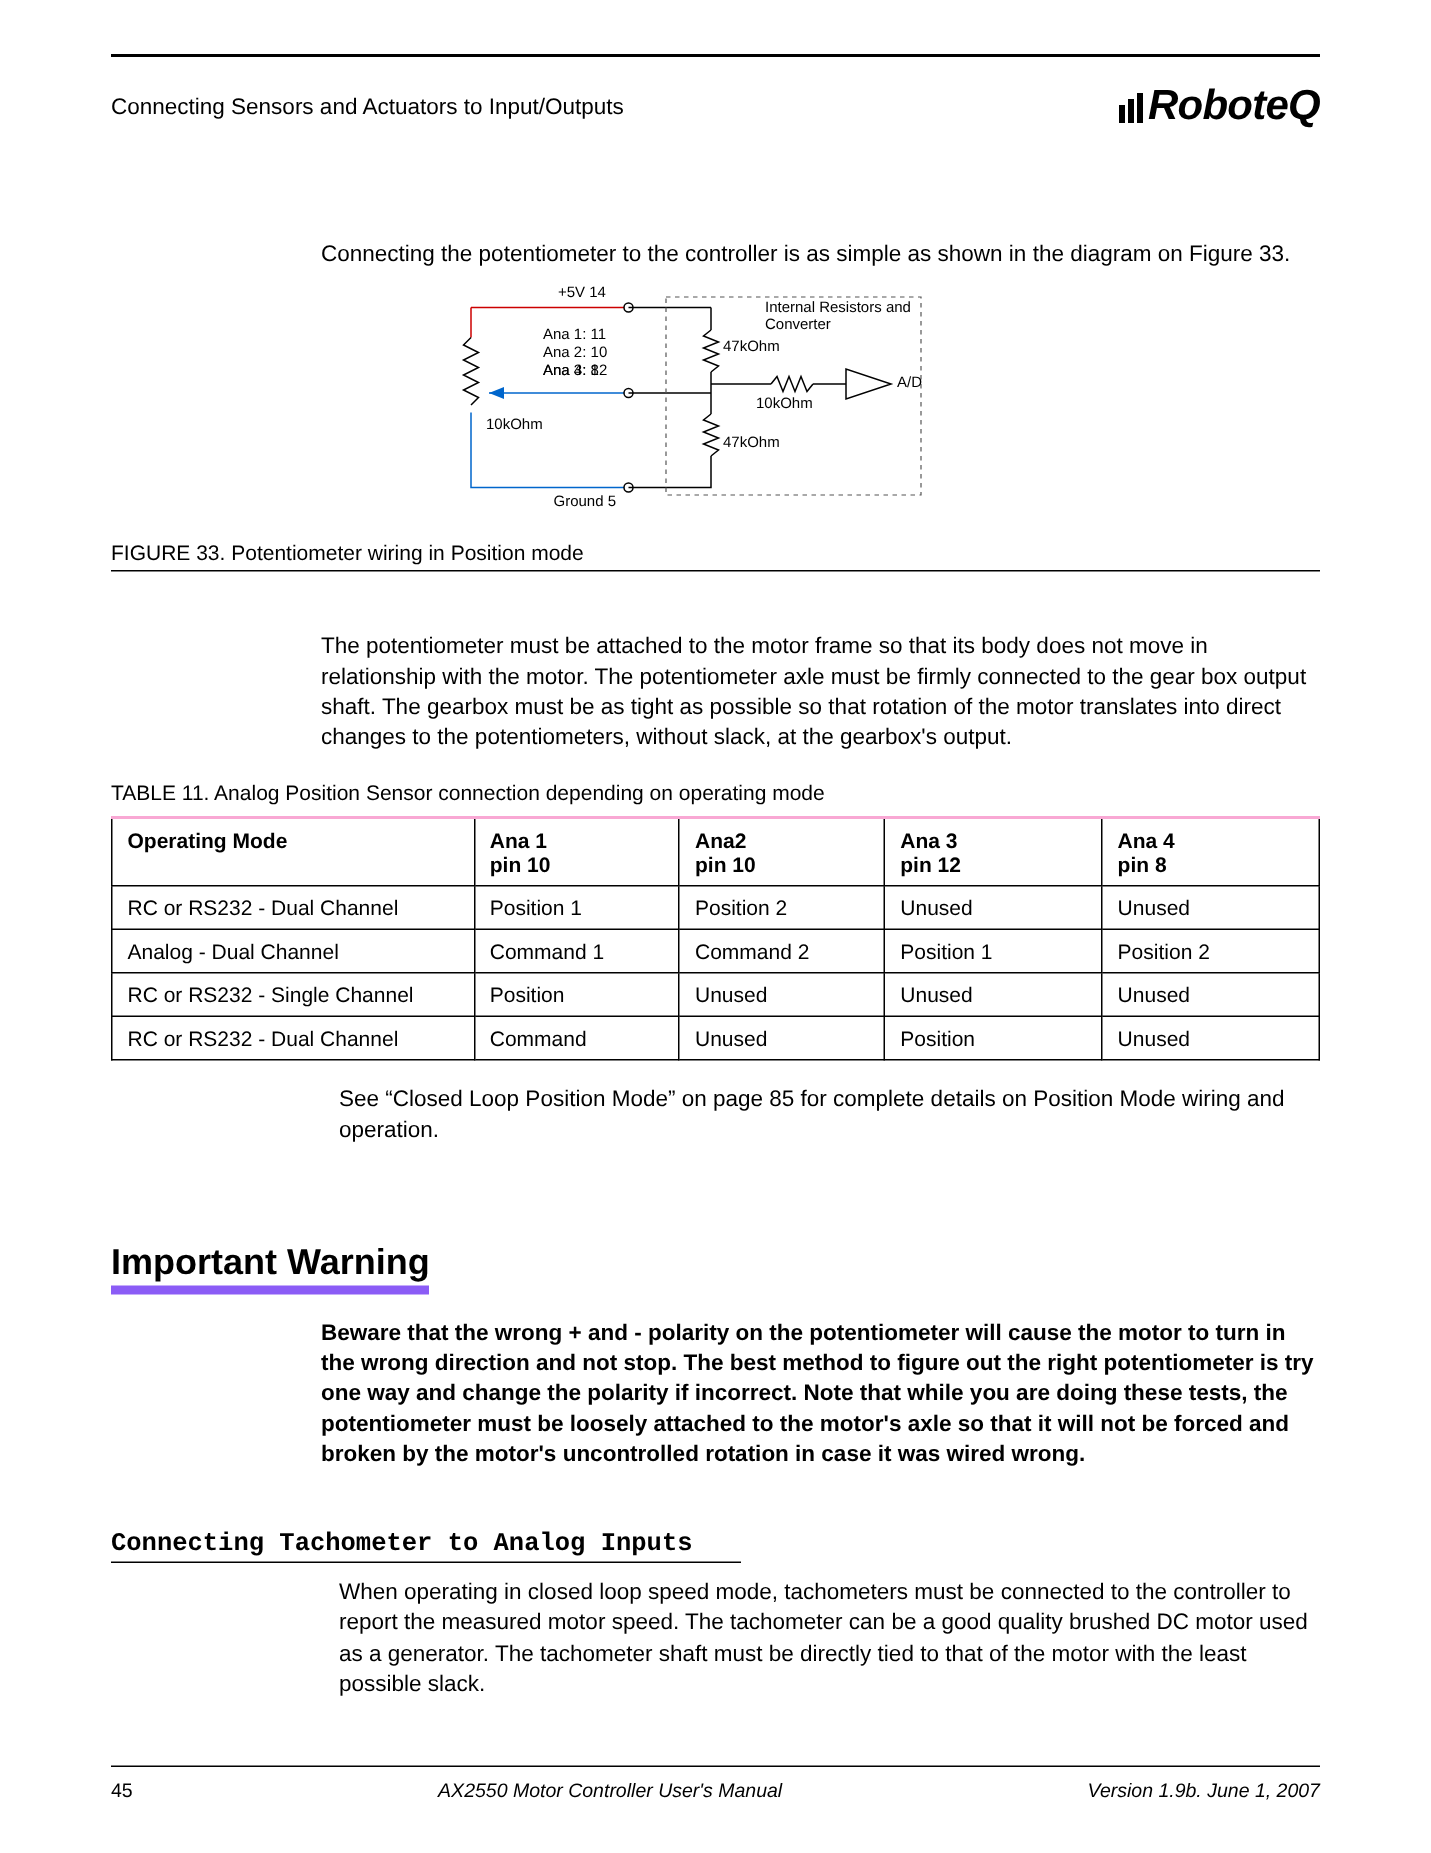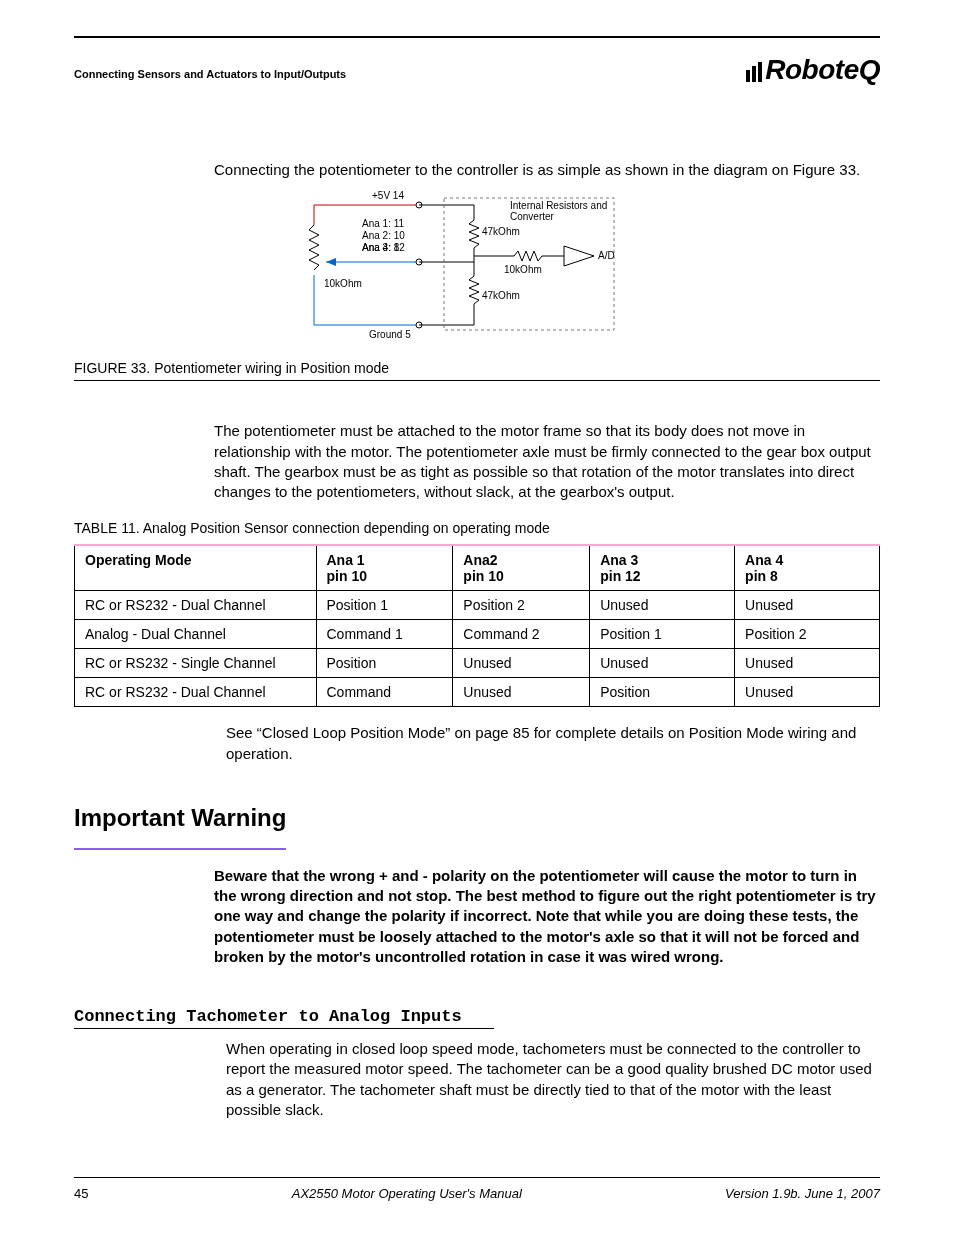--- a/index.html
+++ b/index.html
@@ -19,22 +19,22 @@
     margin-top: 6px;
     margin-bottom: 14px;
   }
   .header {
     display: flex;
     justify-content: space-between;
     align-items: flex-end;
   }
   .section-title {
     font-family: Arial, sans-serif;
-    font-weight: 700;
-    font-size: 11px;
+    font-weight: 400;
+    font-size: 15px;
   }
   .logo {
     font-family: Arial, sans-serif;
     font-weight: 900;
     font-style: italic;
     font-size: 28px;
     letter-spacing: -0.5px;
     display: flex;
     align-items: flex-end;
     line-height: 1;
@@ -114,24 +114,24 @@
     font-weight: 800;
   }
   table.data thead tr {
     border-top: 2px solid #f9a8d4;
   }
   
   .warning-head {
     font-family: Arial, sans-serif;
     font-weight: 900;
     font-size: 24px;
-    border-bottom: 2px solid #8b5cf6;
+    border-bottom: 6px solid #8b5cf6;
     display: inline-block;
-    margin-top: 40px;
-    padding-bottom: 16px;
+    margin-top: 64px;
+    padding-bottom: 1px;
   }
   .warning-text {
     font-weight: 700;
     font-size: 15px;
     line-height: 1.35;
     margin-top: 16px;
   }
   
   .subhead-wrap {
     margin-top: 40px;
@@ -322,19 +322,19 @@
   <div class="subhead-rule"></div>
 </div>
 <div class="body-indent">
   <div class="para2" style="margin-top:10px;">When operating in closed loop speed mode, tachometers must be connected to the controller to report the measured motor speed. The tachometer can be a good quality brushed DC motor used as a generator. The tachometer shaft must be directly tied to that of the motor with the least possible slack.</div>
 </div>
 
 <div class="footer">
   <div class="footer-rule"></div>
   <div class="footer-row">
     <span class="page">45</span>
-    <span>AX2550 Motor Operating User's Manual</span>
+    <span>AX2550 Motor Controller User's Manual</span>
     <span>Version 1.9b. June 1, 2007</span>
   </div>
 </div>
 
 
 
 
 </body></html>

